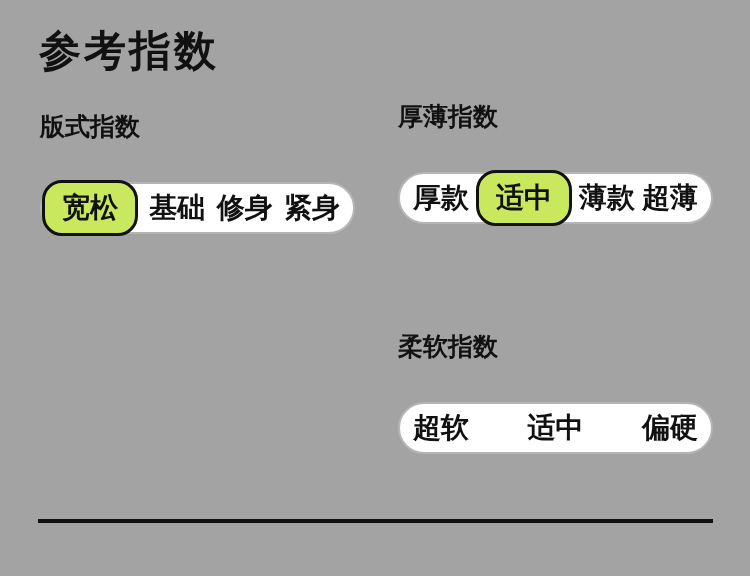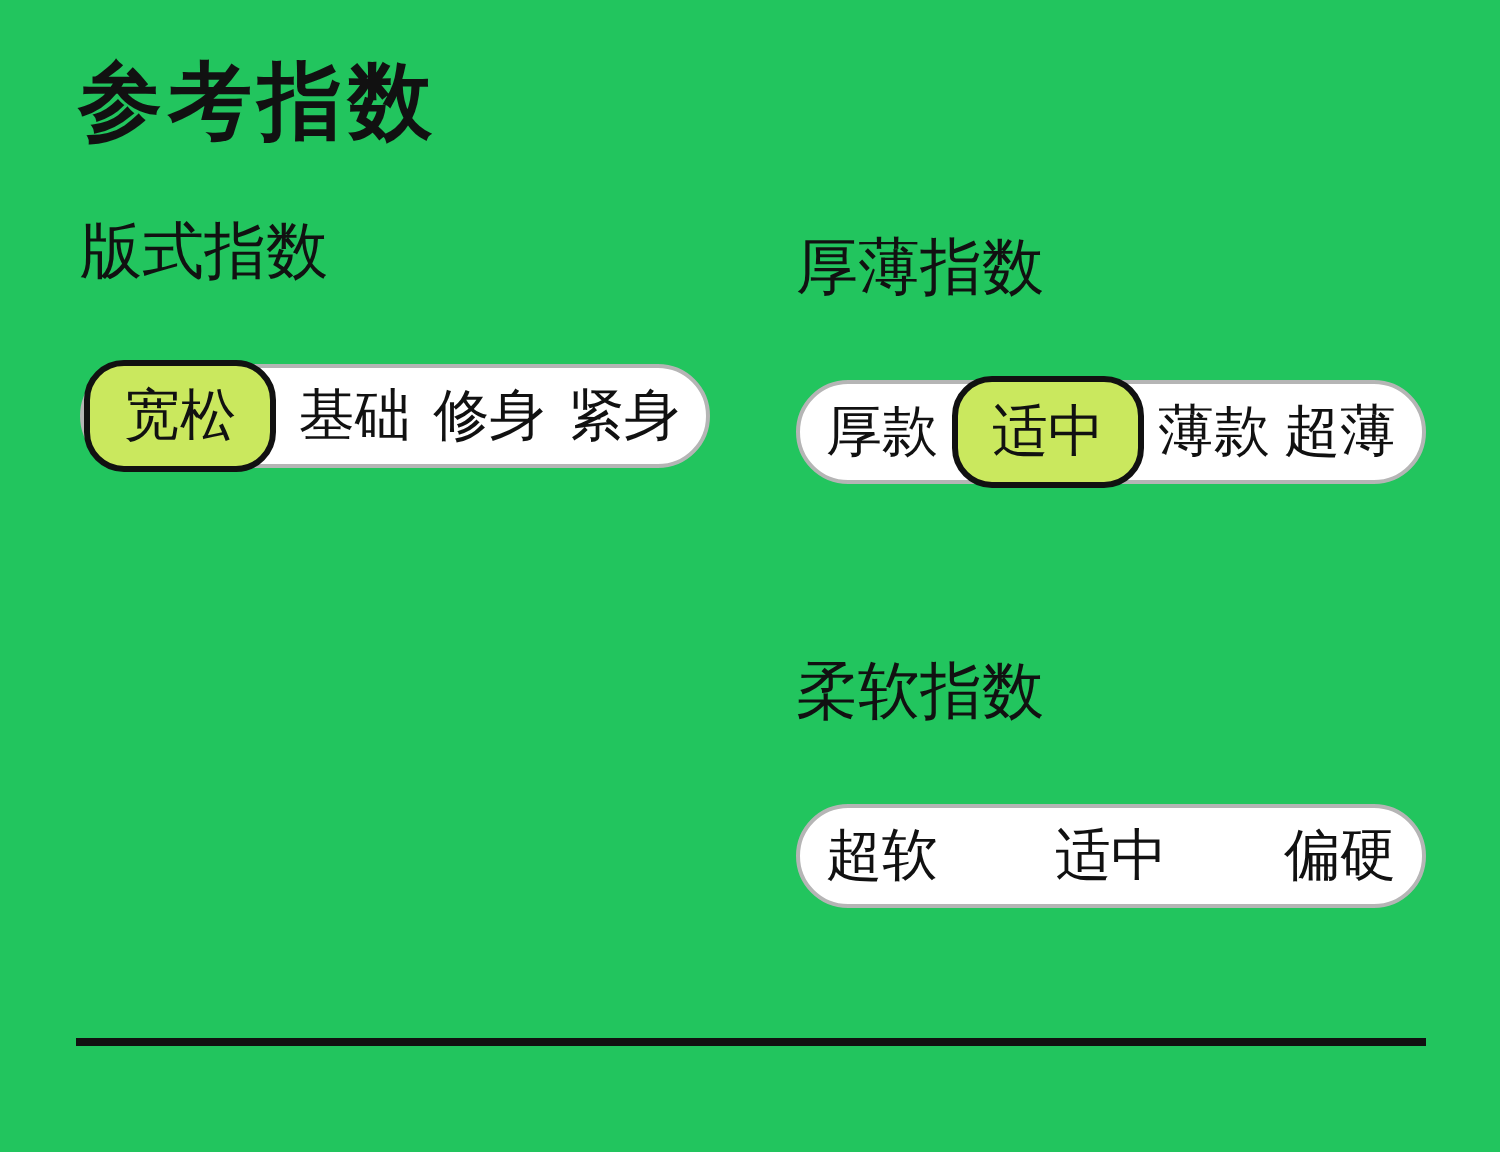--- a/index.html
+++ b/index.html
@@ -3,51 +3,51 @@
 <meta charset="utf-8">
 <style>
   html, body { margin:0; padding:0; background:#ffffff; }
   body {
     width:750px; height:576px;
     font-family:"Liberation Sans", sans-serif;
     color:#111111;
     position:relative;
     overflow:hidden;
   }
-  .page { position:absolute; inset:0; background:#22c55e; }
+  .page { position:absolute; inset:0; background:#a3a3a3; }
 
   .main-title {
     position:absolute; left:39px; top:28px;
     font-size:42px; font-weight:800; letter-spacing:3px;
     line-height:1.1; white-space:nowrap;
   }
 
   .group { position:absolute; width:315px; height:134px; }
   .group-1 { left:40px;  top:108px; }
-  .group-2 { left:398px; top:116px; }
+  .group-2 { left:398px; top:98px; }
   .group-3 { left:40px;  top:316px; }
   .group-4 { left:398px; top:316px;margin-top:12px; }
 
   .group-title {
     position:absolute; left:0; top:0;
-    font-size:31px; font-weight:400; line-height:36px; white-space:nowrap;
+    font-size:25px; font-weight:700; line-height:36px; white-space:nowrap;
   }
 
   .track {
     position:absolute; left:0; top:74px;
     width:315px; height:52px; box-sizing:border-box;
     background:#ffffff;
     border:2px solid var(--container_border, #b5b5b5);
     border-radius:26px;
     display:flex; align-items:center; justify-content:space-between;
     padding:0 13px;
   }
 
   .opt {
-    font-size:28px; font-weight:400; white-space:nowrap;
+    font-size:28px; font-weight:700; white-space:nowrap;
     line-height:1; color:var(--text, #111111);
   }
   .opt.sel {
     background:var(--highlight, #cae85e);
     border:3px solid var(--pill_border, #111111);
     border-radius:20px;
     height:56px; box-sizing:border-box; flex:none;
     display:flex; align-items:center; padding:0 17px;
   }
   .opt.sel.first { margin-left:-13px; }

